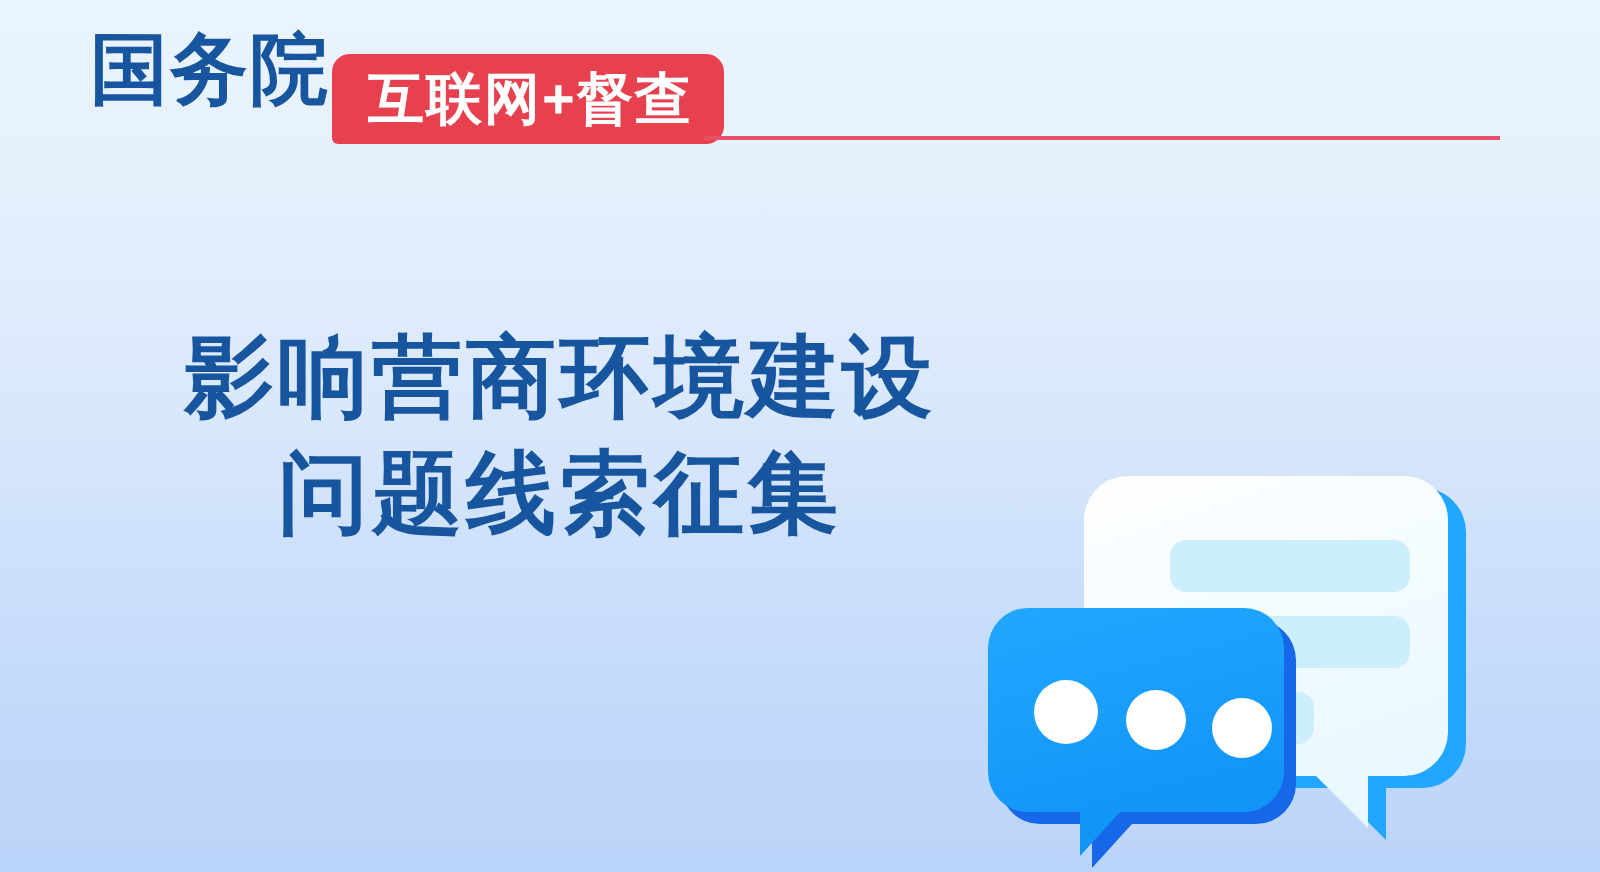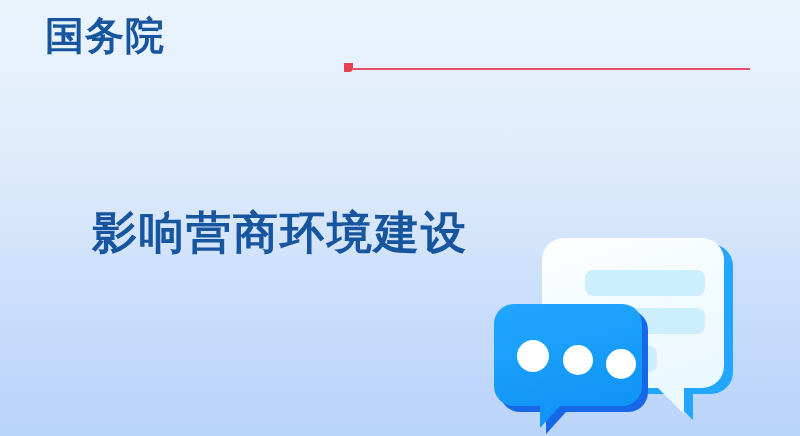--- a/index.html
+++ b/index.html
@@ -100,21 +100,20 @@
     text-align: center;
   }
 
   .title-line {
     font-size: 45px;
     line-height: 58px;
     font-weight: bold;
     color: #17559f;
     letter-spacing: 2px;
     white-space: nowrap;
-    margin-top: 44px;
   }
 
   
   #chat-illustration {
     position: absolute;
     left: 488px;
     top: 222px;
     width: 260px;
     height: 214px;
   }
@@ -125,28 +124,32 @@
 </style>
 </head>
 <body>
 
 <div id="banner">
 
   <div id="header-bar">
 
     <div id="gov-logo-text">国务院</div>
 
+    <div id="program-badge">
+      <span id="program-badge-label">互联网+督查</span>
+    </div>
 
     <div id="badge-notch"></div>
 
     <div id="header-rule"></div>
   </div>
 
   <div id="title-block">
     <div class="title-line">影响营商环境建设</div>
+    <div class="title-line">问题线索征集</div>
   </div>
 
   <div id="chat-illustration">
     <svg width="260" height="214" viewBox="0 0 260 214" xmlns="http://www.w3.org/2000/svg">
       <defs>
         <linearGradient id="bigBody" x1="0" y1="0" x2="0.35" y2="1">
           <stop offset="0%" stop-color="#ffffff"></stop>
           <stop offset="55%" stop-color="#f2fbff"></stop>
           <stop offset="100%" stop-color="#eaf8ff"></stop>
         </linearGradient>

